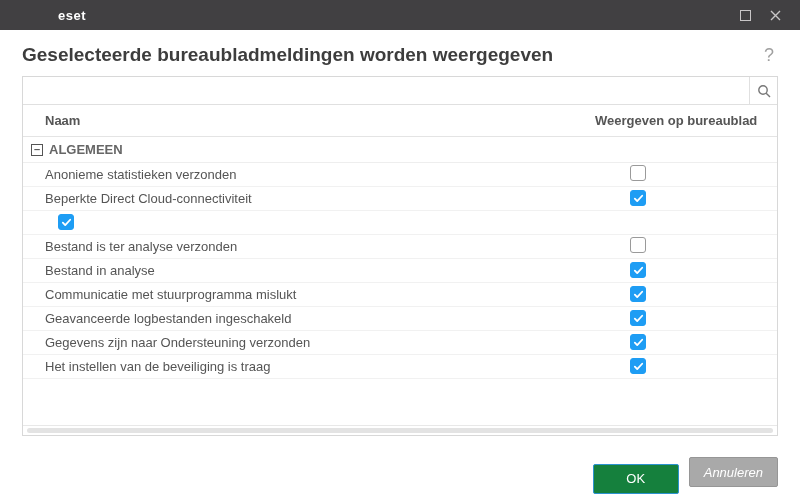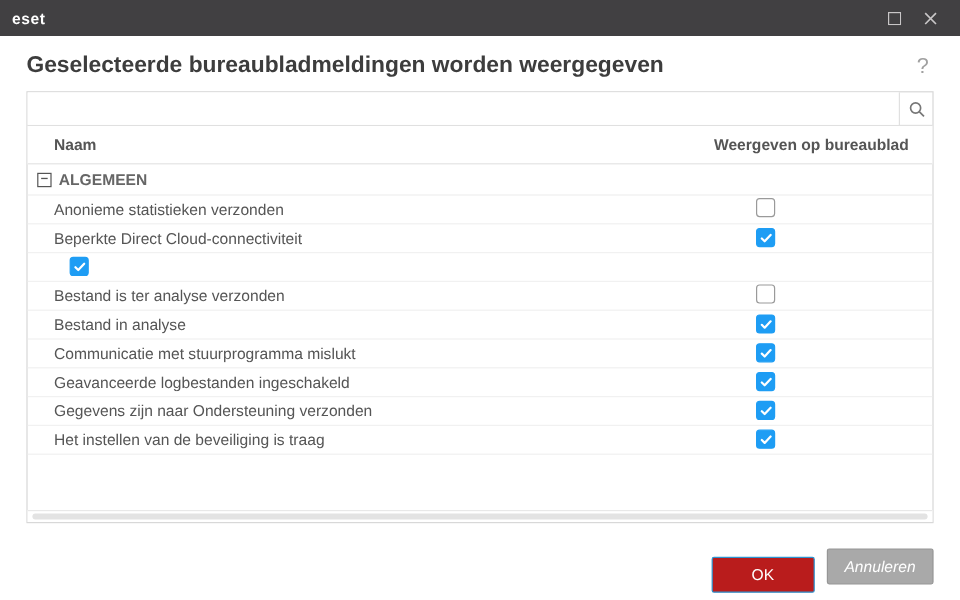--- a/index.html
+++ b/index.html
@@ -21,20 +21,21 @@
     align-items: center;
     padding: 0 10px;
     flex-shrink: 0;
   }
   .brand {
     display: flex;
     align-items: center;
     gap: 8px;
     font-size: 13px;
     letter-spacing: 1px;
+    margin-left: 48px;
   }
   .brand-eset { font-weight: 700; }
   .brand-product { font-weight: 300; color: #ddd; }
   .titlebar-spacer { flex: 1; }
   .title-icon {
     width: 30px;
     height: 30px;
     display: inline-flex;
     align-items: center;
     justify-content: center;
@@ -176,21 +177,21 @@
   }
   .btn {
     min-width: 86px; height: 30px;
     border: 1px solid #bdbdbd;
     border-radius: 2px;
     font-size: 13px;
     cursor: pointer;
     padding: 0 14px;
   }
   .btn-primary {
-    background: #b91c1c; color: #fff; border-color: #2c93cf; margin-top: 13px;
+    background: #15803d; color: #fff; border-color: #2c93cf; margin-top: 13px;
   }
   .btn-secondary { background: #a9a9a9; color: #fff; border-color: #969696; font-style: italic; }
   
   .list::-webkit-scrollbar { width: 8px; }
   .list::-webkit-scrollbar-thumb { background: #d4d4d4; border-radius: 4px; }
 </style>
 </head>
 <body>
 
 <div class="titlebar">

